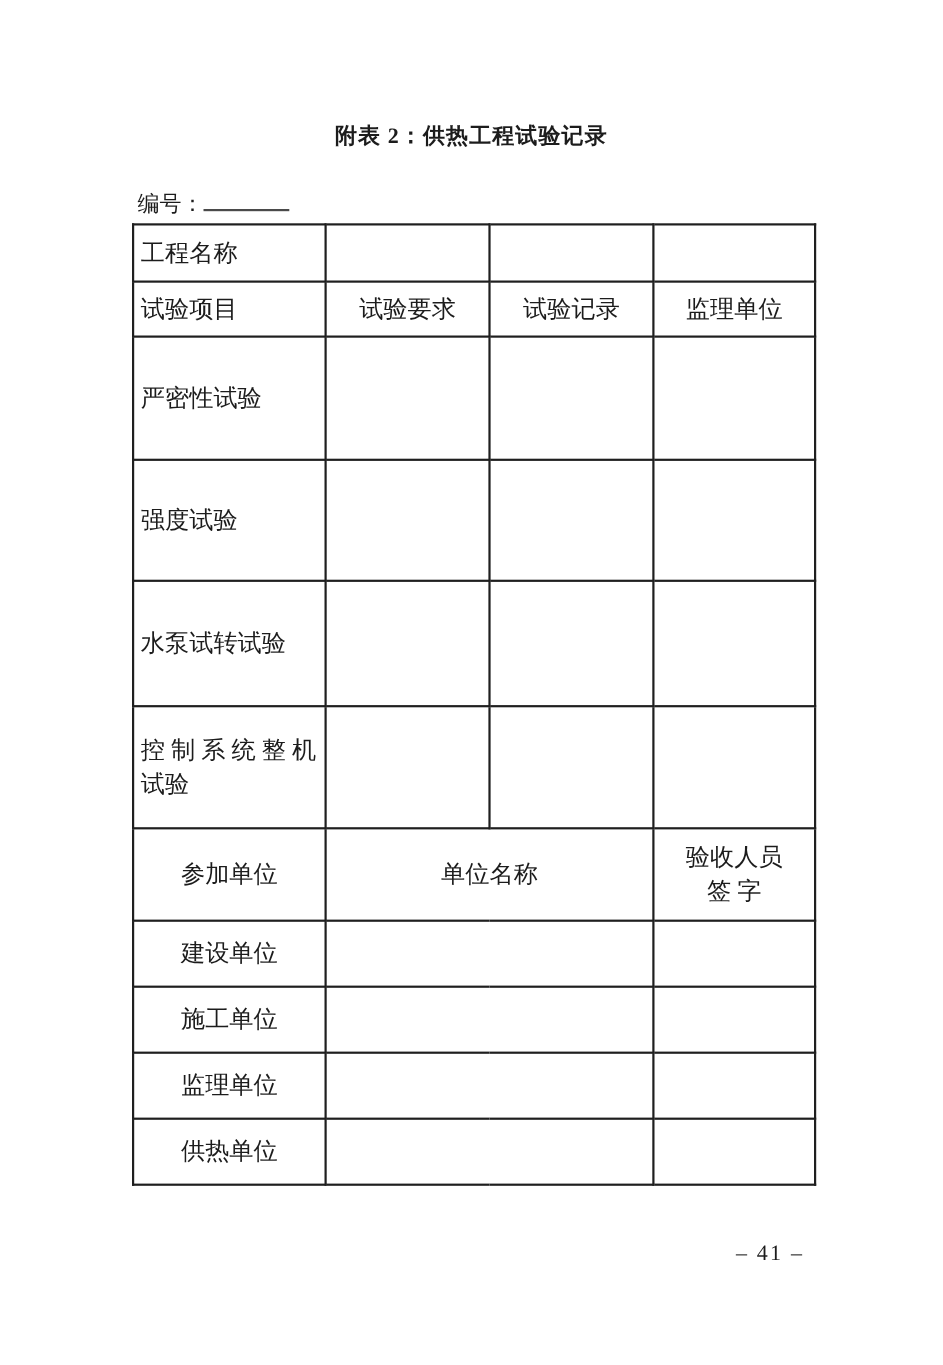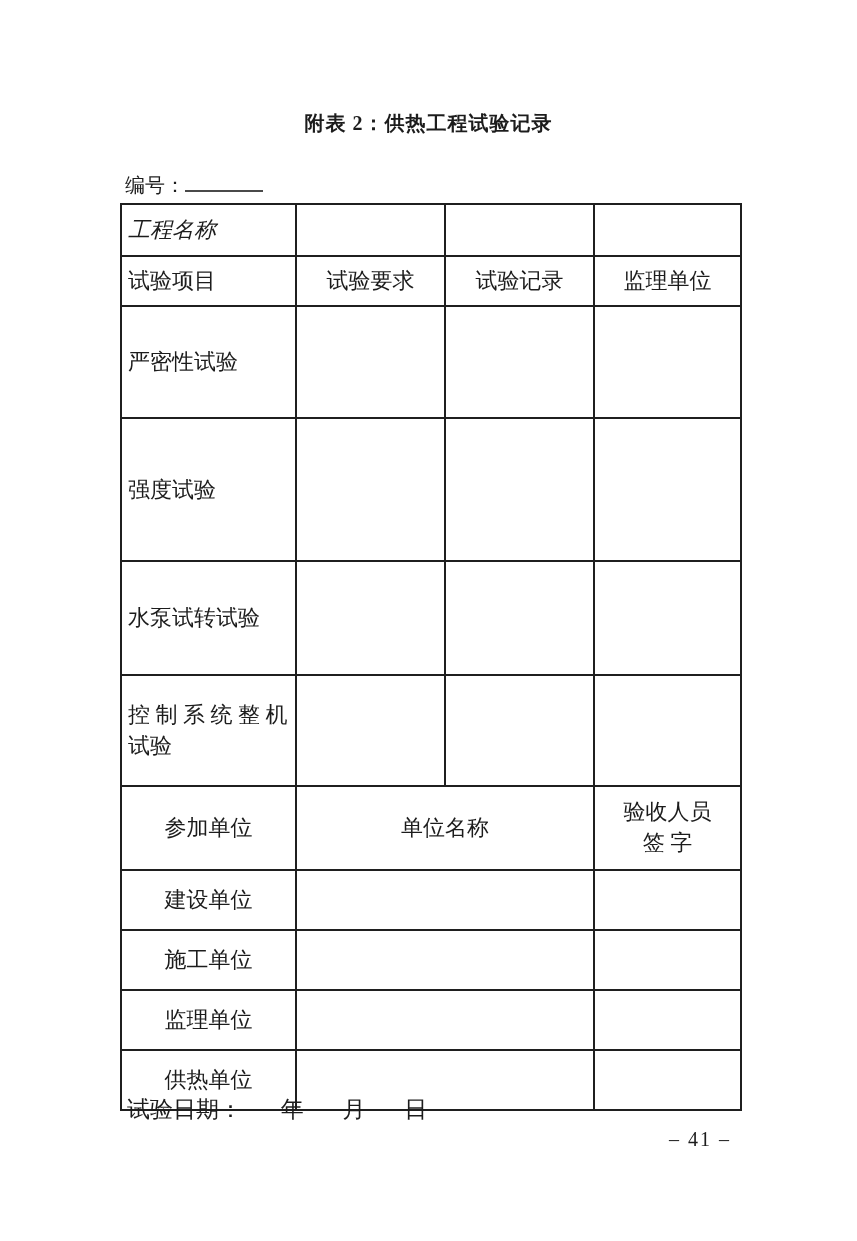--- a/index.html
+++ b/index.html
@@ -43,24 +43,24 @@
     width: 620px;
     border-collapse: collapse;
     table-layout: fixed;
     font-size: 22px;
   }
   table.record-table td {
     border: 2px solid #1f1f1f;
     padding: 2px 6px;
     vertical-align: middle;
   }
-  tr.r-name   { height: 52px; font-style: italic; }
+  tr.r-name   { height: 52px; }
   tr.r-head   { height: 50px; }
   tr.r-tall-1 { height: 112px; }
-  tr.r-tall-2 { height: 143px; padding-left: 33px; }
+  tr.r-tall-2 { height: 110px; padding-left: 33px; }
   tr.r-tall-3 { height: 114px; }
   tr.r-tall-4 { height: 111px; }
   tr.r-part   { height: 84px; }
   tr.r-unit   { height: 60px; }
   td.lbl-left   { text-align: left; padding-left: 9px; }
   td.lbl-center { text-align: center; }
   td.v-top      { vertical-align: top; padding-top: 7px; }
   td.multiline  { white-space: pre-line; line-height: 1.4; }
   .date-line {
     position: absolute;
@@ -156,22 +156,16 @@
         <td></td>
       </tr>
       <tr class="r-unit">
         <td class="lbl-center">供热单位</td>
         <td colspan="2"></td>
         <td></td>
       </tr>
     </tbody>
   </table>
 
-  <div class="date-line">
-    <span>试验日期：</span>
-    <span class="date-unit">年</span>
-    <span class="date-unit">月</span>
-    <span class="date-unit">日</span>
-  </div>
 
   <div class="page-number">– 41 –</div>
 
 </div>
 
 </body></html>

